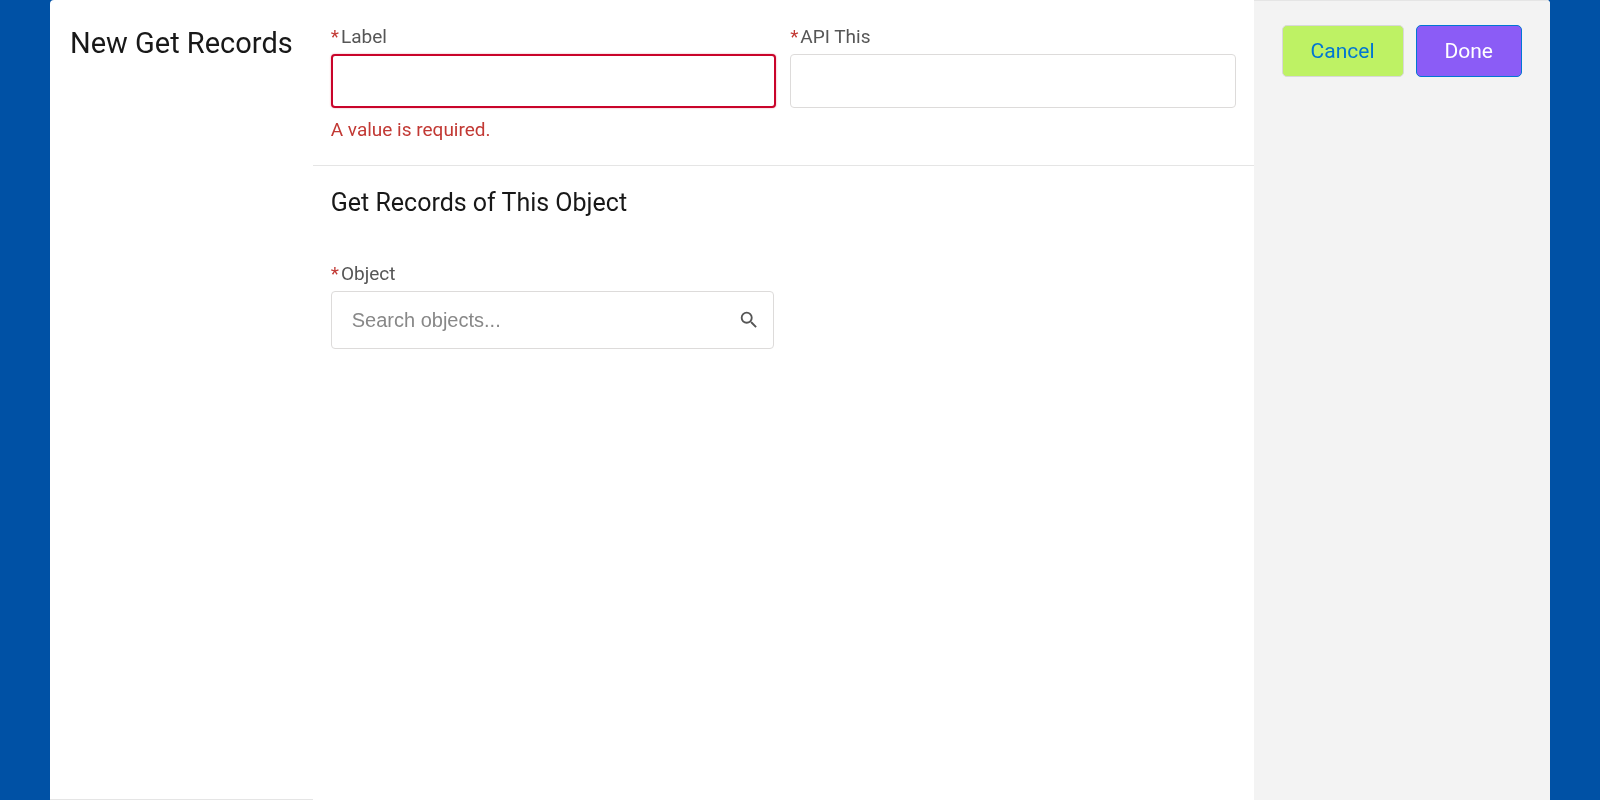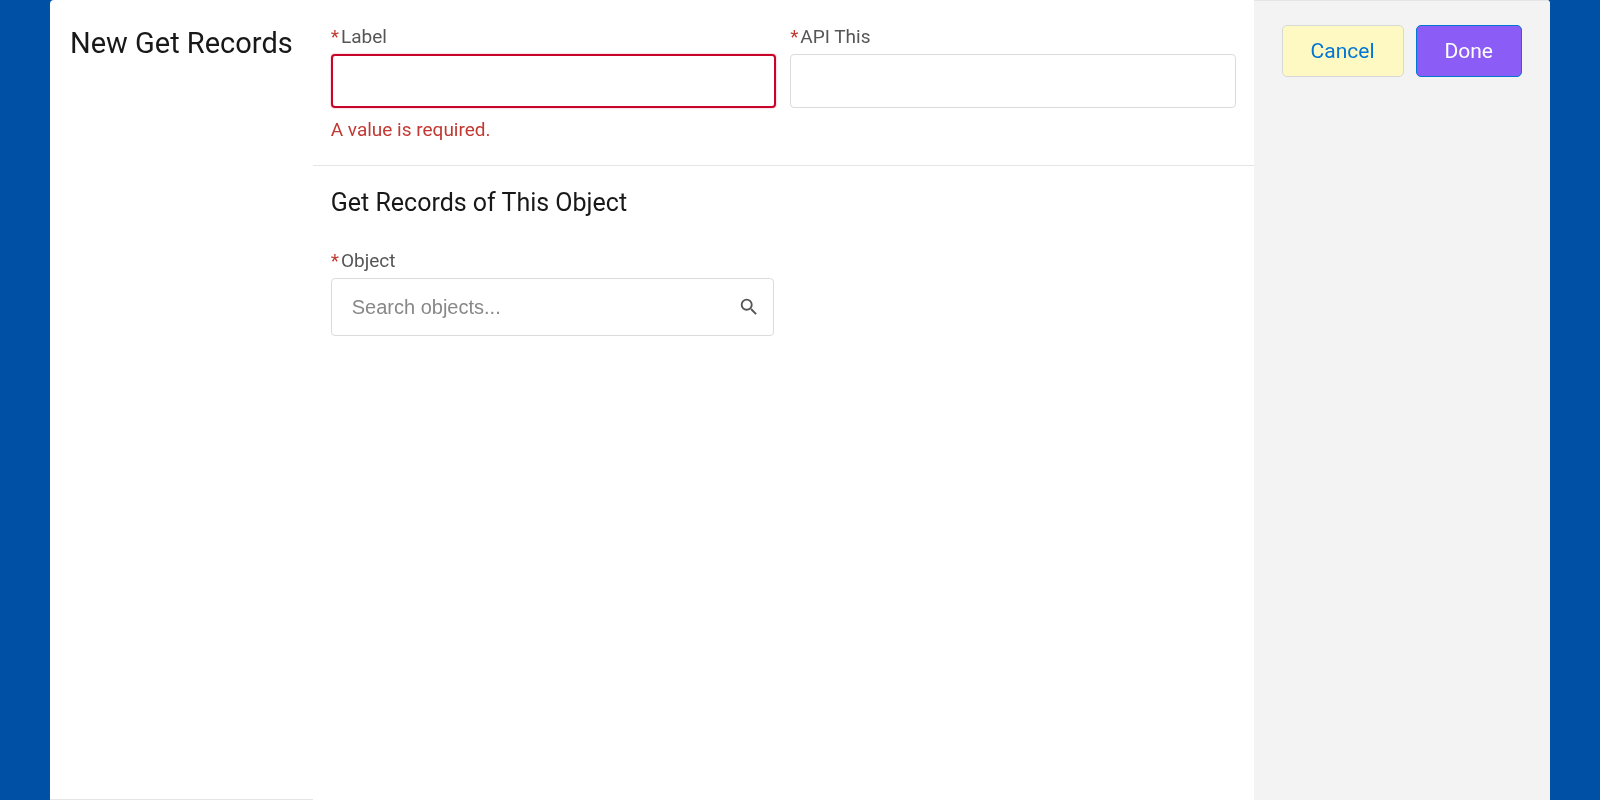--- a/index.html
+++ b/index.html
@@ -105,21 +105,21 @@
     }
     .section-divider {
       border: none;
       border-top: 1px solid #e5e5e5;
       margin: 22px -18px 22px -18px;
     }
     .section-heading {
       font-size: 25px;
       font-weight: 400;
       color: #181818;
-      margin-bottom: 32px;
+      margin-bottom: 45px;
     }
     .search-wrapper {
       position: relative;
       width: 49%;
     }
     .search-input {
       width: 100%;
       height: 58px;
       border: 1px solid #dddbda;
       border-radius: 4px;
@@ -153,21 +153,21 @@
     .btn {
       height: 52px;
       padding: 0 28px;
       border-radius: 5px;
       font-size: 21px;
       cursor: pointer;
       border: 1px solid transparent;
       font-family: inherit;
     }
     .btn-neutral {
-      background: #fef9c3;
+      background: #bef264;
       border: 1px solid #d8d8d8;
       color: #0176d3;
     }
     .btn-brand {
       background: #8b5cf6;
       color: #fff;
       border: 1px solid #0176d3;
     }
   </style>
 </head>

